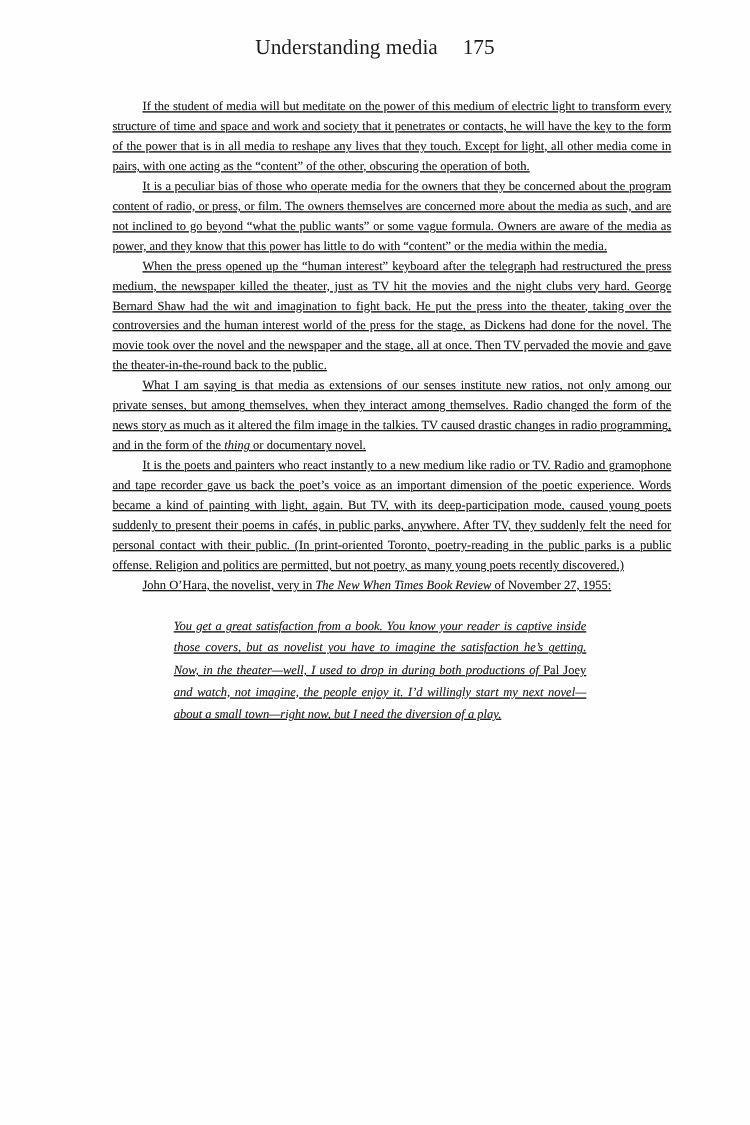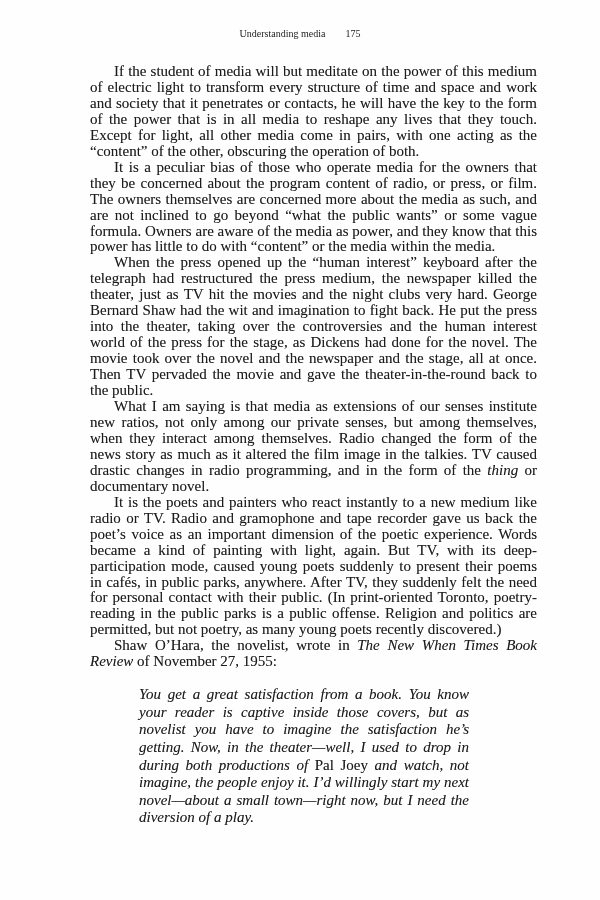--- a/index.html
+++ b/index.html
@@ -15,35 +15,36 @@
     color: #1c1c1c;
     font-family: "Liberation Serif", "DejaVu Serif", serif;
     overflow: hidden;
   }
   .running-header {
     position: absolute;
     top: 28px;
     left: 0;
     width: 100%;
     text-align: center;
-    font-size: 10px;
+    font-size: 17px;
     white-space: nowrap;
   }
   .running-header .pgnum {
     margin-left: 20px;
   }
   .text-column {
     position: absolute;
-    top: 64px;
+    top: 78px;
     left: 90px;
     width: 447px;
-    font-size: 15px;
+    font-size: 10px;
     line-height: 15.95px;
     text-align: justify;
     text-shadow: 0 0 0.4px rgba(0,0,0,0.35);
+    text-decoration: underline;
   }
   .para {
     margin: 0;
     text-indent: 24px;
   }
   .blockquote {
     margin-top: 16px;
     margin-left: 49px;
     width: 330px;
     line-height: 17.6px;
@@ -60,18 +61,18 @@
   <div class="running-header">
     <span>Understanding media</span><span class="pgnum">175</span>
   </div>
 
   <div class="text-column">
     <p class="para"><span class="seg-normal">If the student of media will but meditate on the power of this medium of electric light to transform every structure of time and space and work and society that it penetrates or contacts, he will have the key to the form of the power that is in all media to reshape any lives that they touch. Except for light, all other media come in pairs, with one acting as the “content” of the other, obscuring the operation of both.</span></p>
     <p class="para"><span class="seg-normal">It is a peculiar bias of those who operate media for the owners that they be concerned about the program content of radio, or press, or film. The owners themselves are concerned more about the media as such, and are not inclined to go beyond “what the public wants” or some vague formula. Owners are aware of the media as power, and they know that this power has little to do with “content” or the media within the media.</span></p>
     <p class="para"><span class="seg-normal">When the press opened up the “human interest” keyboard after the telegraph had restructured the press medium, the newspaper killed the theater, just as TV hit the movies and the night clubs very hard. George Bernard Shaw had the wit and imagination to fight back. He put the press into the theater, taking over the controversies and the human interest world of the press for the stage, as Dickens had done for the novel. The movie took over the novel and the newspaper and the stage, all at once. Then TV pervaded the movie and gave the theater-in-the-round back to the public.</span></p>
     <p class="para"><span class="seg-normal">What I am saying is that media as extensions of our senses institute new ratios, not only among our private senses, but among themselves, when they interact among themselves. Radio changed the form of the news story as much as it altered the film image in the talkies. TV caused drastic changes in radio programming, and in the form of the </span><span class="seg-italic">thing</span><span class="seg-normal"> or documentary novel.</span></p>
     <p class="para"><span class="seg-normal">It is the poets and painters who react instantly to a new medium like radio or TV. Radio and gramophone and tape recorder gave us back the poet’s voice as an important dimension of the poetic experience. Words became a kind of painting with light, again. But TV, with its deep-participation mode, caused young poets suddenly to present their poems in cafés, in public parks, anywhere. After TV, they suddenly felt the need for personal contact with their public. (In print-oriented Toronto, poetry-reading in the public parks is a public offense. Religion and politics are permitted, but not poetry, as many young poets recently discovered.)</span></p>
-    <p class="para"><span class="seg-normal">Shaw O’Hara, the novelist, wrote in </span><span class="seg-italic">The New When Times Book Review</span><span class="seg-normal"> of November 27, 1955:</span></p>
+    <p class="para"><span class="seg-normal">John O’Hara, the novelist, very in </span><span class="seg-italic">The New When Times Book Review</span><span class="seg-normal"> of November 27, 1955:</span></p>
 
     <div class="blockquote"><span class="seg-italic">You get a great satisfaction from a book. You know your reader is captive inside those covers, but as novelist you have to imagine the satisfaction he’s getting. Now, in the theater—well, I used to drop in during both productions of </span><span class="seg-normal">Pal Joey</span><span class="seg-italic"> and watch, not imagine, the people enjoy it. I’d willingly start my next novel—about a small town—right now, but I need the diversion of a play.</span></div>
   </div>
 
 </div>
 
 </body></html>

